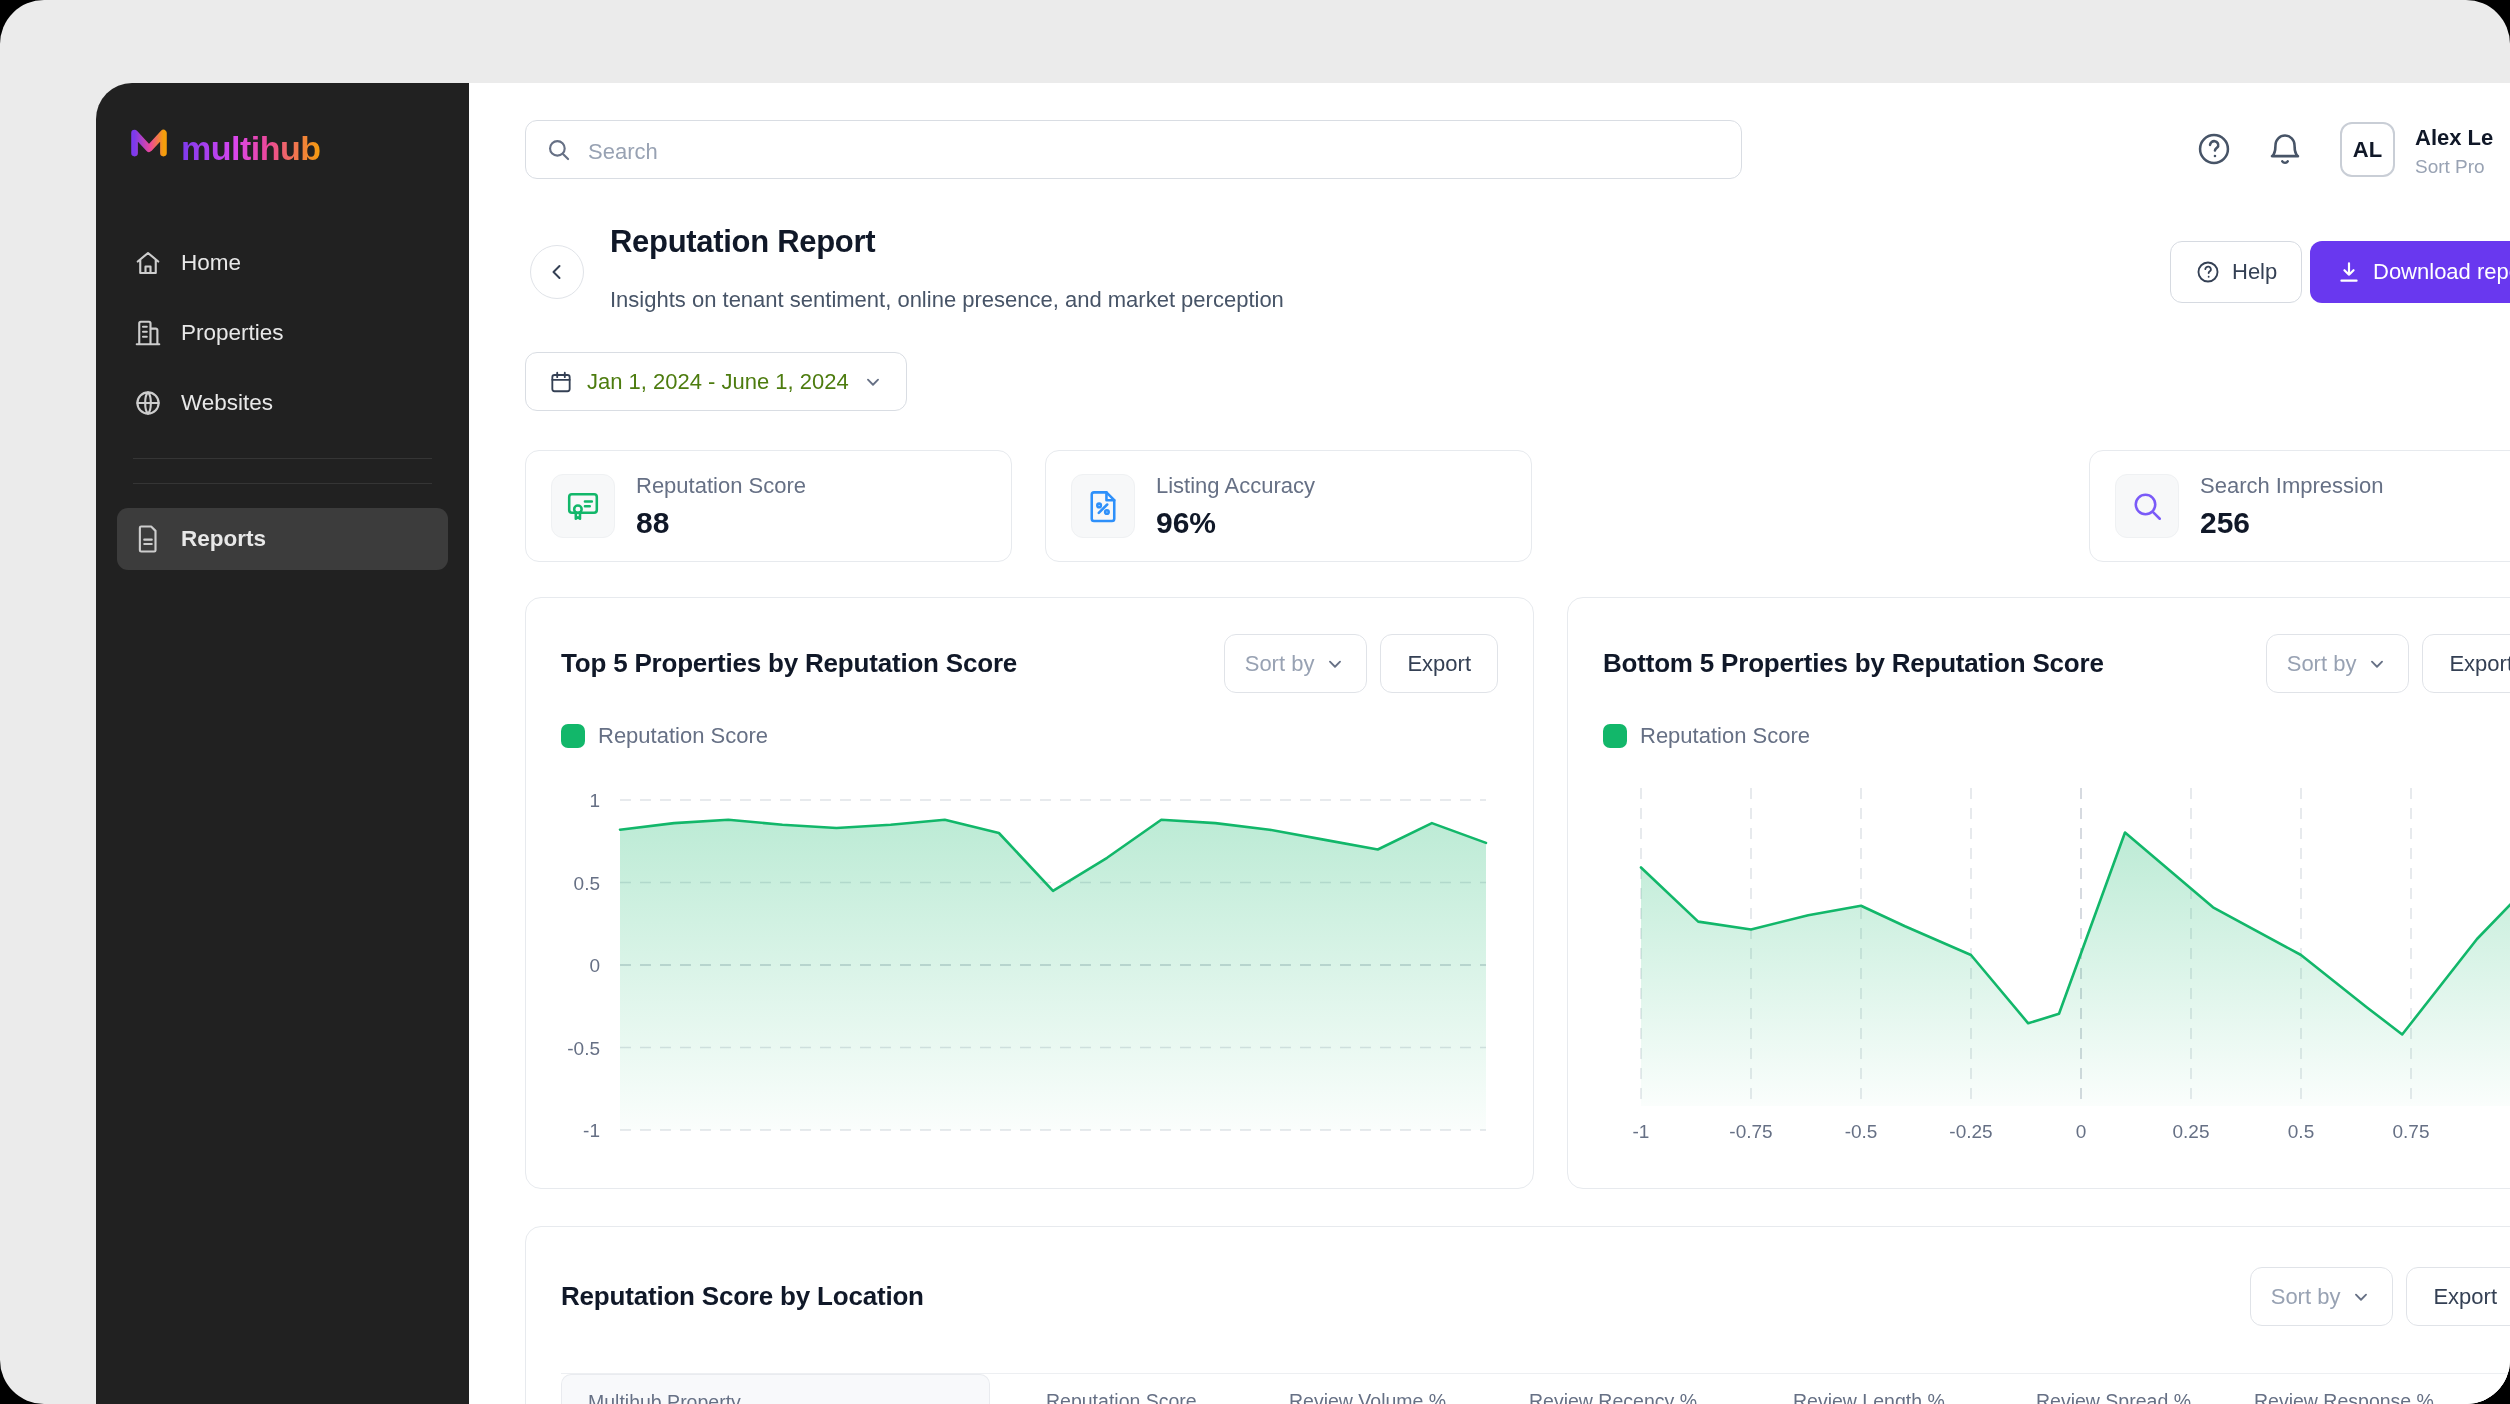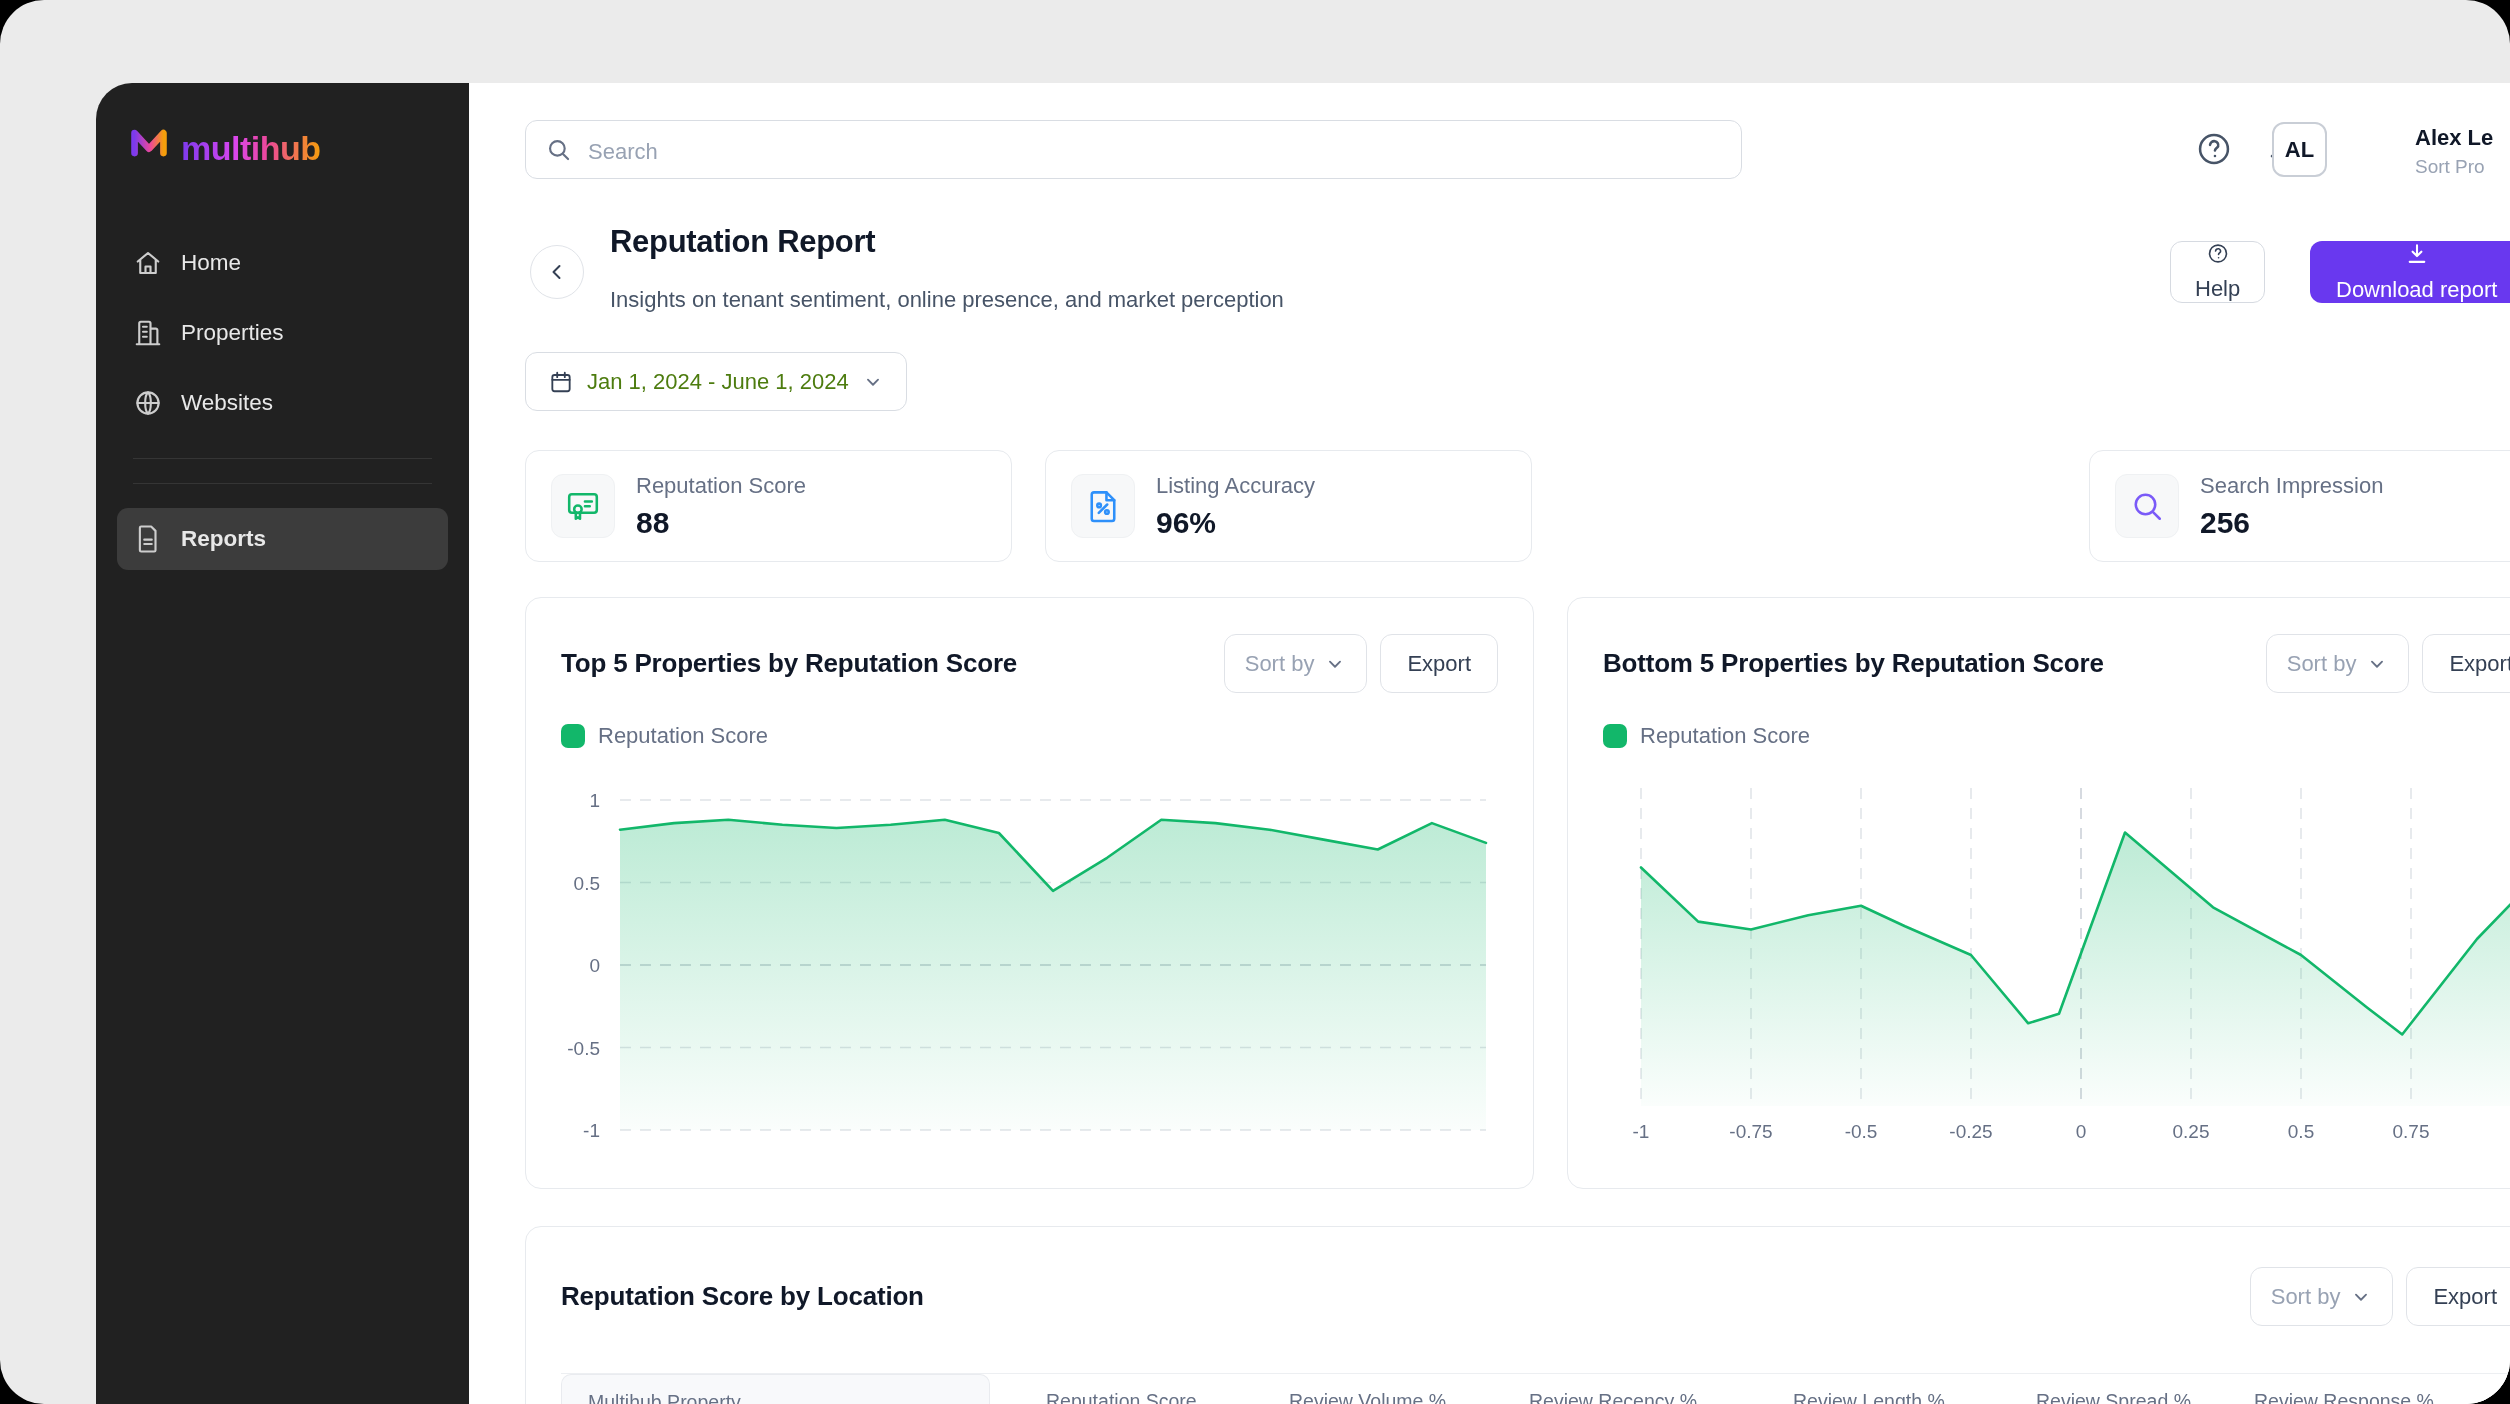--- a/index.html
+++ b/index.html
@@ -31,34 +31,34 @@
   .search-wrap { position:absolute; left:56px; top:37px; width:1217px; height:59px; }
   .search-input { width:100%; height:100%; border:1.5px solid #D9DDE3; border-radius:12px; padding:4px 20px 0 62px;
     font-size:22px; color:#101828; outline:none; font-family:inherit; background:#fff; }
   .search-input::placeholder { color:#98A2B3; }
   .search-ic { position:absolute; left:20px; top:16px; width:27px; height:27px; stroke:#667085; fill:none; stroke-width:1.9; stroke-linecap:round; }
 
   .icon-btn { position:absolute; width:38px; height:38px; cursor:pointer; }
   .icon-btn svg { width:38px; height:38px; stroke:#475467; fill:none; stroke-width:1.6; stroke-linecap:round; stroke-linejoin:round; }
   .help-top { left:1726px; top:47px; }
   .bell-top { left:1797px; top:47px; }
-  .avatar { position:absolute; left:1803px; top:39px; width:55px; height:55px; border:2px solid #C9CED6; border-radius:12px;
+  .avatar { position:absolute; left:1871px; top:39px; width:55px; height:55px; border:2px solid #C9CED6; border-radius:12px;
     display:flex; align-items:center; justify-content:center; font-size:22px; font-weight:700; color:#101828; background:#fff; cursor:pointer; }
   .user-meta { position:absolute; left:1946px; top:42px; white-space:nowrap; }
   .user-name { font-size:22px; font-weight:700; color:#101828; }
   .user-org { font-size:19px; color:#98A2B3; margin-top:5px; }
 
   .back-btn { position:absolute; left:61px; top:162px; width:54px; height:54px; border:1.5px solid #E0E3E8; border-radius:50%;
     background:#fff; display:flex; align-items:center; justify-content:center; cursor:pointer; }
   .back-btn svg { width:24px; height:24px; stroke:#344054; fill:none; stroke-width:2; stroke-linecap:round; stroke-linejoin:round; }
   .page-title { position:absolute; left:141px; top:141px; font-size:31px; font-weight:700; color:#101828; letter-spacing:-0.3px; }
   .page-subtitle { position:absolute; left:141px; top:204px; font-size:22px; color:#475467; }
 
   .btn { display:inline-flex; align-items:center; gap:11px; height:62px; border-radius:12px; font-size:22px; font-weight:500;
-    padding:0 24px; cursor:pointer; white-space:nowrap; border:1.5px solid #D6DAE1; background:#fff; color:#344054;flex-direction:column; }
+    padding:0 24px; cursor:pointer; white-space:nowrap; border:1.5px solid #D6DAE1; background:#fff; color:#344054; }
   .help-btn { position:absolute; left:1701px; top:158px; }
   .help-btn svg { width:26px; height:26px; stroke:#344054; fill:none; stroke-width:1.7; stroke-linecap:round; stroke-linejoin:round; }
   .download-btn { position:absolute; left:1841px; top:158px; border:none; color:#fff; padding:0 26px; }
   .download-btn svg { width:26px; height:26px; stroke:#fff; fill:none; stroke-width:2; stroke-linecap:round; stroke-linejoin:round; }
 
   .date-picker { position:absolute; left:56px; top:269px; height:59px; display:inline-flex; align-items:center; gap:13px;
     padding:7px 22px; border:1.5px solid #D9DDE3; border-radius:12px; font-size:22px; font-weight:500; color:#4d7c0f; background:#fff; cursor:pointer; }
   .date-picker .cal { width:26px; height:26px; stroke:#344054; fill:none; stroke-width:1.7; stroke-linecap:round; stroke-linejoin:round; }
   .chev { width:22px; height:22px; stroke:#667085; fill:none; stroke-width:2; stroke-linecap:round; stroke-linejoin:round; }
 

